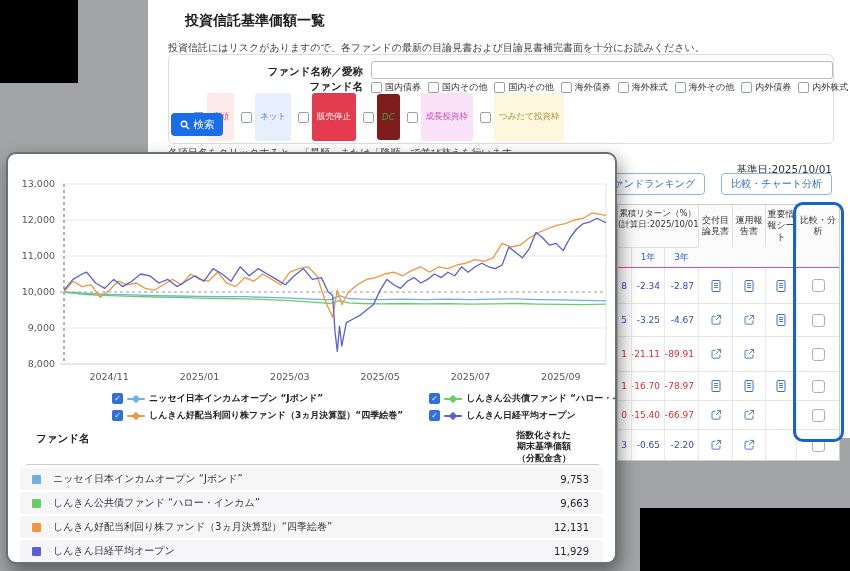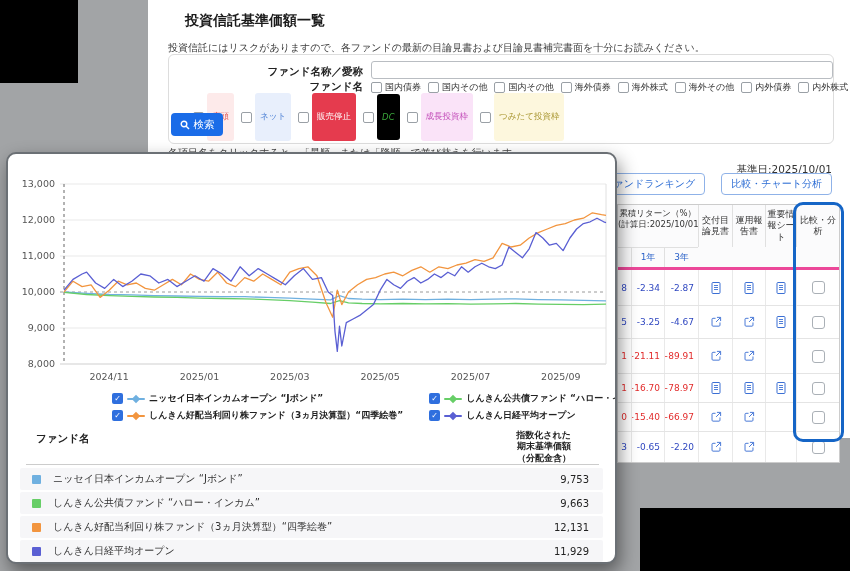--- a/index.html
+++ b/index.html
@@ -29,21 +29,21 @@
   .badge{font-size:8.5px;padding:18px 5px;border-radius:3px;margin-left:3px;white-space:nowrap;}
   #search-btn{position:absolute;left:2px;top:58px;width:52px;height:23px;background:#1a6ce8;color:#fff;border:none;border-radius:4px;font-size:10.5px;display:flex;align-items:center;justify-content:center;gap:4px;cursor:pointer;font-family:inherit;}
 
   #sort-note{position:absolute;left:20px;top:146px;font-size:10px;color:#444;}
   #base-date{position:absolute;right:18px;top:163px;font-size:10.5px;color:#333;margin-left:38px;}
   #action-bar{position:absolute;right:18px;top:173px;display:flex;gap:16px;}
   .action-btn{height:22px;background:#fff;border:1px solid #8fb2e8;border-radius:4px;color:#2b6cd4;font-size:10px;padding:0 9px;cursor:pointer;font-family:inherit;white-space:nowrap;}
 
   
   #bg-table{position:absolute;left:469px;top:204px;width:221px;border:1px solid #ccc;background:#fff;font-size:9.5px;color:#333;}
-  .bg-head{display:grid;grid-template-columns:13px 33px 34px 34px 33px 31px 43px;border-bottom:3px solid #ec4899;background:#fbfbfc;}
+  .bg-head{display:grid;grid-template-columns:13px 33px 34px 34px 33px 31px 43px;border-bottom:1px solid #ec4899;background:#fbfbfc;}
   .bg-head .hcell{border-left:1px solid #e0e0e0;display:flex;align-items:center;justify-content:center;text-align:center;
     font-size:9px;line-height:1.25;padding:2px 1px;word-break:break-all;min-height:38px;}
   .bg-head .hcell:first-child{border-left:none;}
   #ret-group{grid-column:1 / span 3;display:block;padding:3px 2px 0 0;overflow:hidden;}
   #ret-group .l1,#ret-group .l2{white-space:nowrap;text-align:right;font-size:8.5px;color:#333;}
   #ret-sub{grid-column:1 / span 3;display:grid;grid-template-columns:13px 33px 34px;border-top:1px solid #e0e0e0;}
   .sub-col{color:#2b62c8;font-size:9px;text-align:center;padding:3px 0;border-left:1px solid #e0e0e0;}
   .sub-col:first-child{border-left:none;}
   .hcell.multi{color:#333;}
   .trow{display:grid;grid-template-columns:13px 33px 34px 34px 33px 31px 43px;border-bottom:1px solid #e4e4e4;align-items:center;}
@@ -144,21 +144,21 @@
           <label class="opt">
             <span class="cbx-empty"></span>
             <span class="badge" style="background: rgb(232, 239, 252); color: rgb(74, 127, 212);">ネット</span>
           </label>
           <label class="opt">
             <span class="cbx-empty"></span>
             <span class="badge" style="background: rgb(229, 59, 78); color: rgb(255, 255, 255);">販売停止</span>
           </label>
           <label class="opt">
             <span class="cbx-empty"></span>
-            <span class="badge" style="background: #000000; color: rgb(58, 165, 58); font-style: italic;">DC</span>
+            <span class="badge" style="background: #7f1d1d; color: rgb(58, 165, 58); font-style: italic;">DC</span>
           </label>
           <label class="opt">
             <span class="cbx-empty"></span>
             <span class="badge" style="background: rgb(250, 227, 248); color: rgb(194, 75, 184);">成長投資枠</span>
           </label>
           <label class="opt">
             <span class="cbx-empty"></span>
             <span class="badge" style="background: rgb(253, 247, 221); color: rgb(168, 149, 47);">つみたて投資枠</span>
           </label>
         </div>

